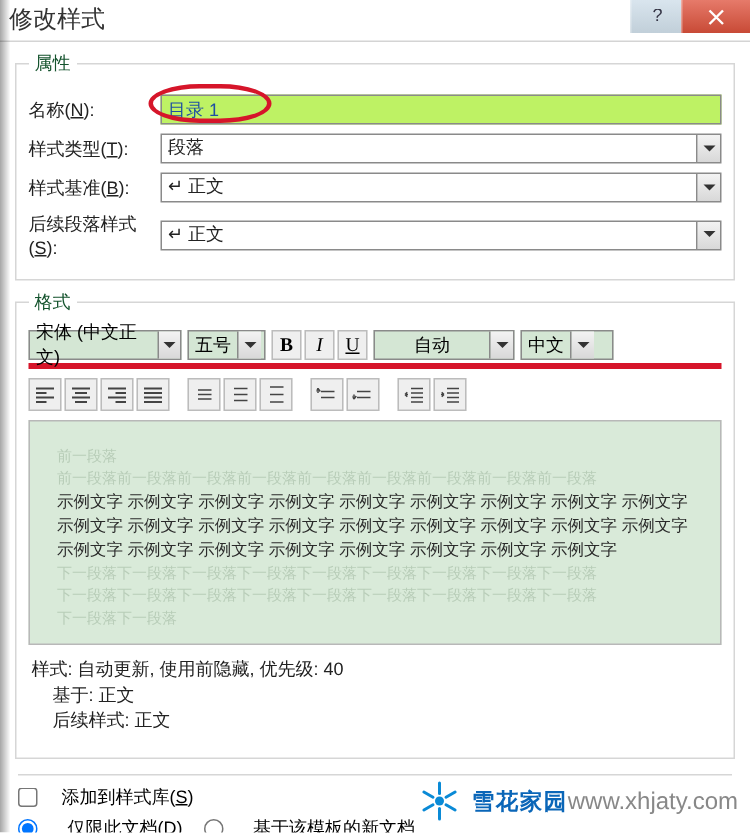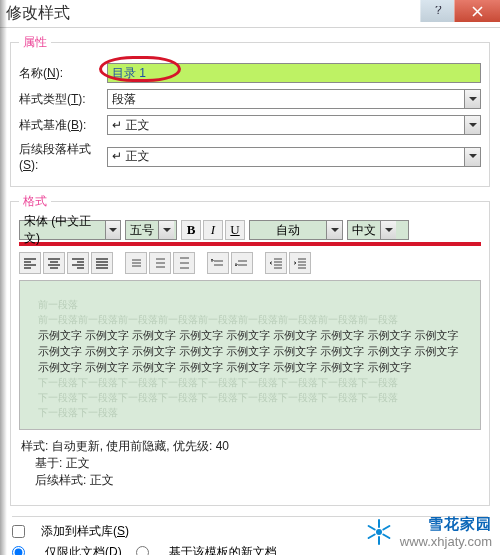--- a/index.html
+++ b/index.html
@@ -9,30 +9,30 @@
   
   .titlebar{height:28px;background:#fff;border-bottom:1px solid #d4d4d4;display:flex;align-items:center;padding:0 6px;position:relative}
   .titlebar .title{font-size:16px;color:#333}
   .winctrls{position:absolute;right:0;top:0;display:flex;height:22px}
   .winbtn{width:34px;height:22px;display:flex;align-items:center;justify-content:center;border-left:1px solid rgba(255,255,255,.4);background:linear-gradient(#d9e5ee,#c1cfd9);font-family:Arial;color:#333;font-size:11px}
   .winbtn.close{background:linear-gradient(#e67a6a,#c84a36);color:#fff;width:46px;border-top-right-radius:0}
   .winbtn svg{display:block}
 
   .content{padding:6px 10px 4px 10px}
   fieldset{border:1px solid #d6d6d6;padding:6px 8px 8px 8px;margin-bottom:6px}
-  legend{padding:0 4px;color:#ec4899;font-size:12px}
+  legend{padding:0 4px;color:#14532d;font-size:12px}
 
   
   .prow{display:flex;align-items:center;margin:6px 0}
   .plabel{width:88px;color:#222}
   .plabel u{text-decoration:underline}
   .pfield{flex:1;display:flex}
   .textbox{flex:1;border:1px solid #8a8a8a;height:20px;padding:1px 4px;background:#fff;color:#1f4fa3}
   .textbox.sel{background:#bef264}
-  .select{flex:1;border:1px solid #8a8a8a;height:20px;display:flex;align-items:center;background:#fff;position:relative}
+  .select{flex:1;border:1px solid #8a8a8a;height:20px;display:flex;background:#fff;position:relative}
   .select .val{flex:1;padding:0 4px;color:#222}
   .ddbtn{width:16px;height:18px;background:linear-gradient(#f3f3f3,#d8d8d8);border-left:1px solid #8a8a8a;display:flex;align-items:center;justify-content:center;color:#333}
   .ddbtn::after{content:"";border:4px solid transparent;border-top-color:#333;margin-top:3px}
 
   .redring{position:absolute;border:3px solid #d6152a;border-radius:50%/60%;width:82px;height:26px;left:99px;top:56px;pointer-events:none;z-index:20}
 
   
   .fmtrow{display:flex;align-items:center;gap:4px;margin:4px 0 2px 0}
   .combo{border:1px solid #8a8a8a;height:20px;display:flex;align-items:center;background:#d4e6d4}
   .combo .val{padding:0 4px}
@@ -60,21 +60,21 @@
   .bottom{padding:2px 2px 0 2px}
   .chkrow{display:flex;align-items:center;gap:14px;margin:4px 0}
   .chk{display:flex;align-items:center;gap:16px}
   .chk input{width:13px;height:13px}
   .rad input{width:13px;height:13px;margin-right:4px}
   .hr{height:1px;background:#d6d6d6;margin:2px 0 6px 0}
 
   
   .wm{position:absolute;right:8px;bottom:6px;display:flex;align-items:center;gap:6px;z-index:60}
   .wm-txt{color:#0a66b8;font-size:15px;font-weight:600;letter-spacing:1px}
-  .brand{display:flex;flex-direction:column;align-items:flex-end}
+  .brand{display:flex;flex-direction:row;align-items:flex-end}
 </style>
 </head>
 <body>
 
 <div class="fade-left"></div>
 
 <div class="titlebar">
   <span class="title">修改样式</span>
   <div class="winctrls">
     <div class="winbtn">
@@ -296,15 +296,15 @@
           </g>
       <g transform="rotate(120)">
             <rect x="-1" y="-13" width="2" height="9" rx="1"></rect>
             <rect x="-1" y="4" width="2" height="9" rx="1"></rect>
           </g>
     </g>
       </g>
   </svg>
   <div class="brand">
     <span class="wm-txt">雪花家园</span>
-    <span style="color:#888;font-size:13px">www.xhjaty.com</span>
+    <span style="color:#888;font-size:16px">www.xhjaty.com</span>
   </div>
 </div>
 
 </body></html>

